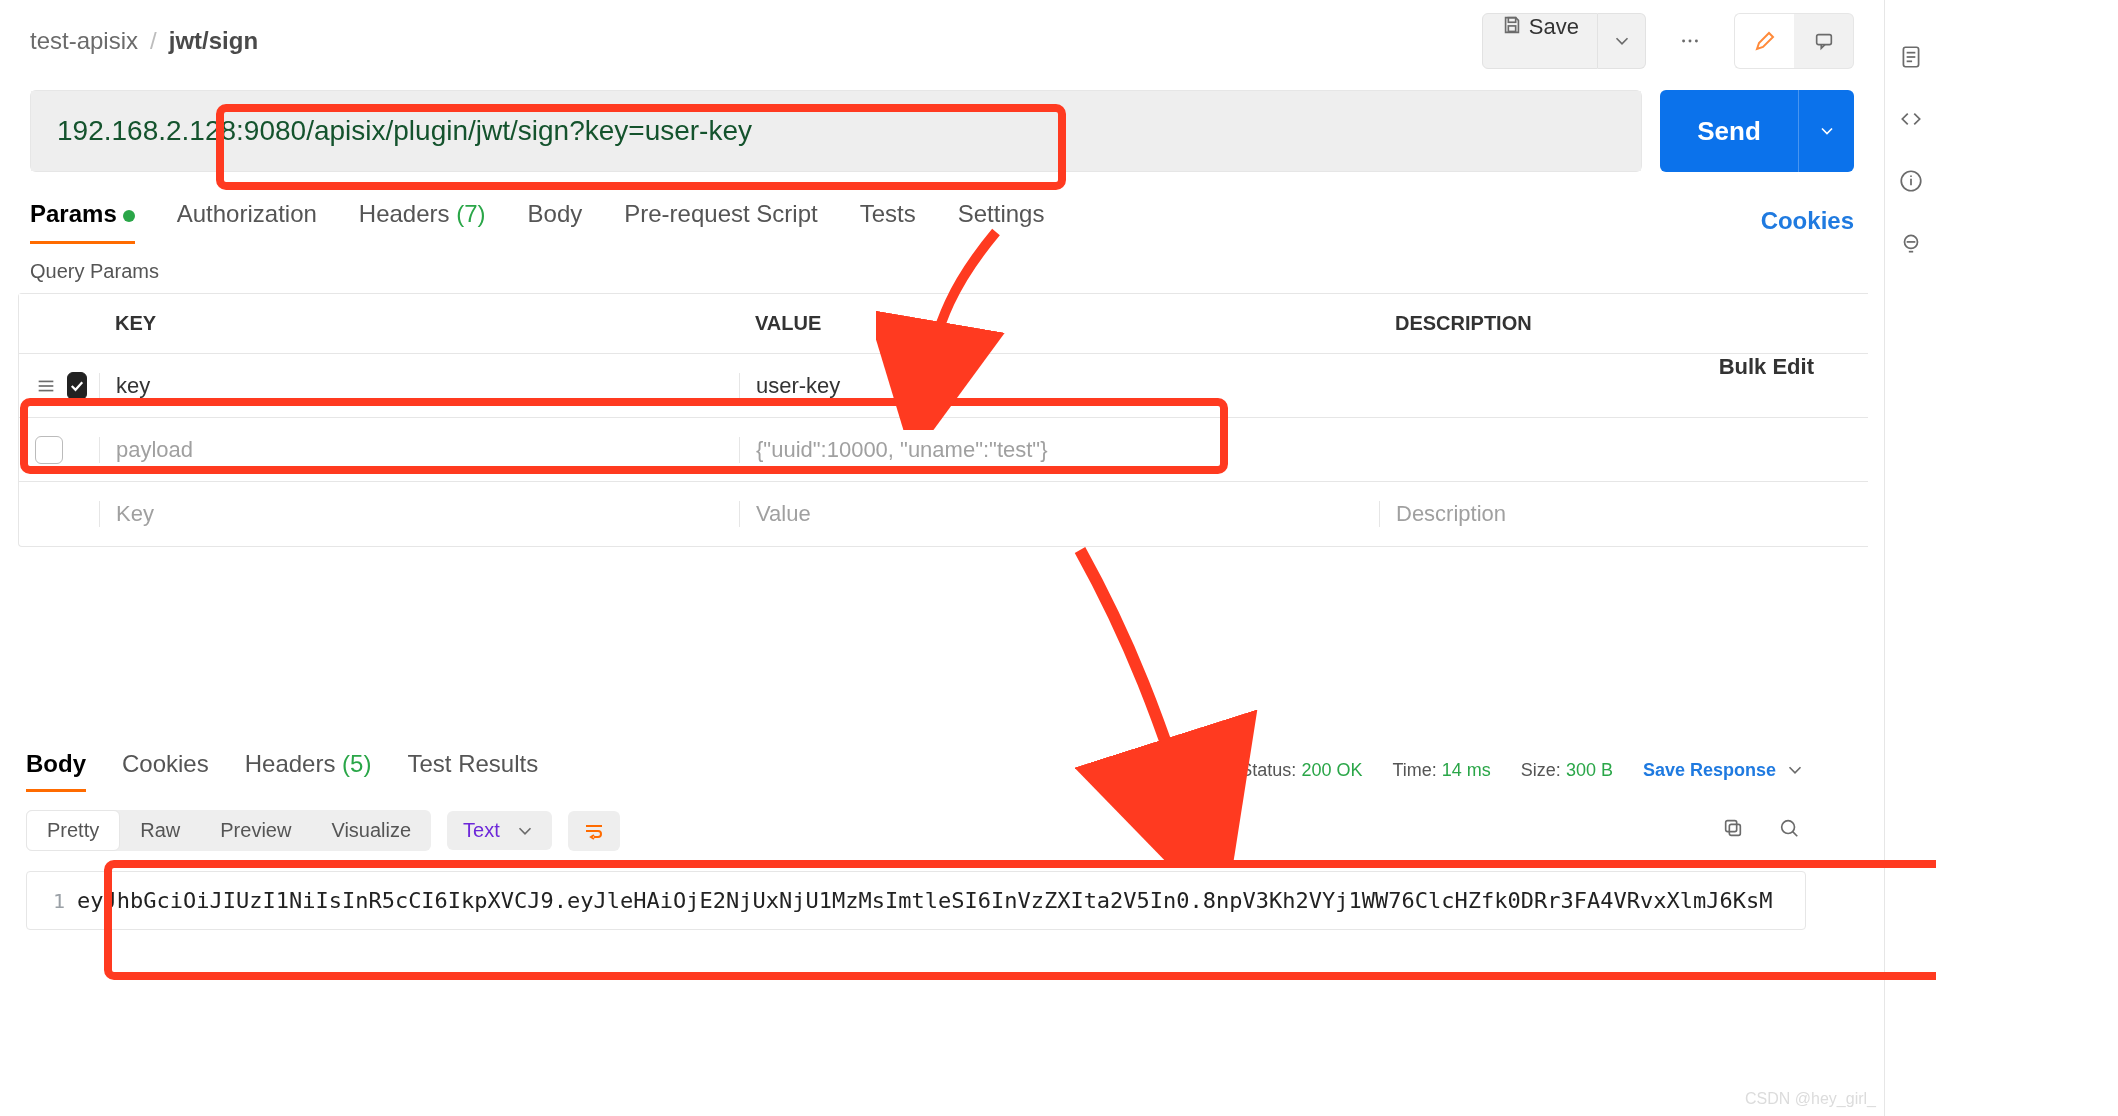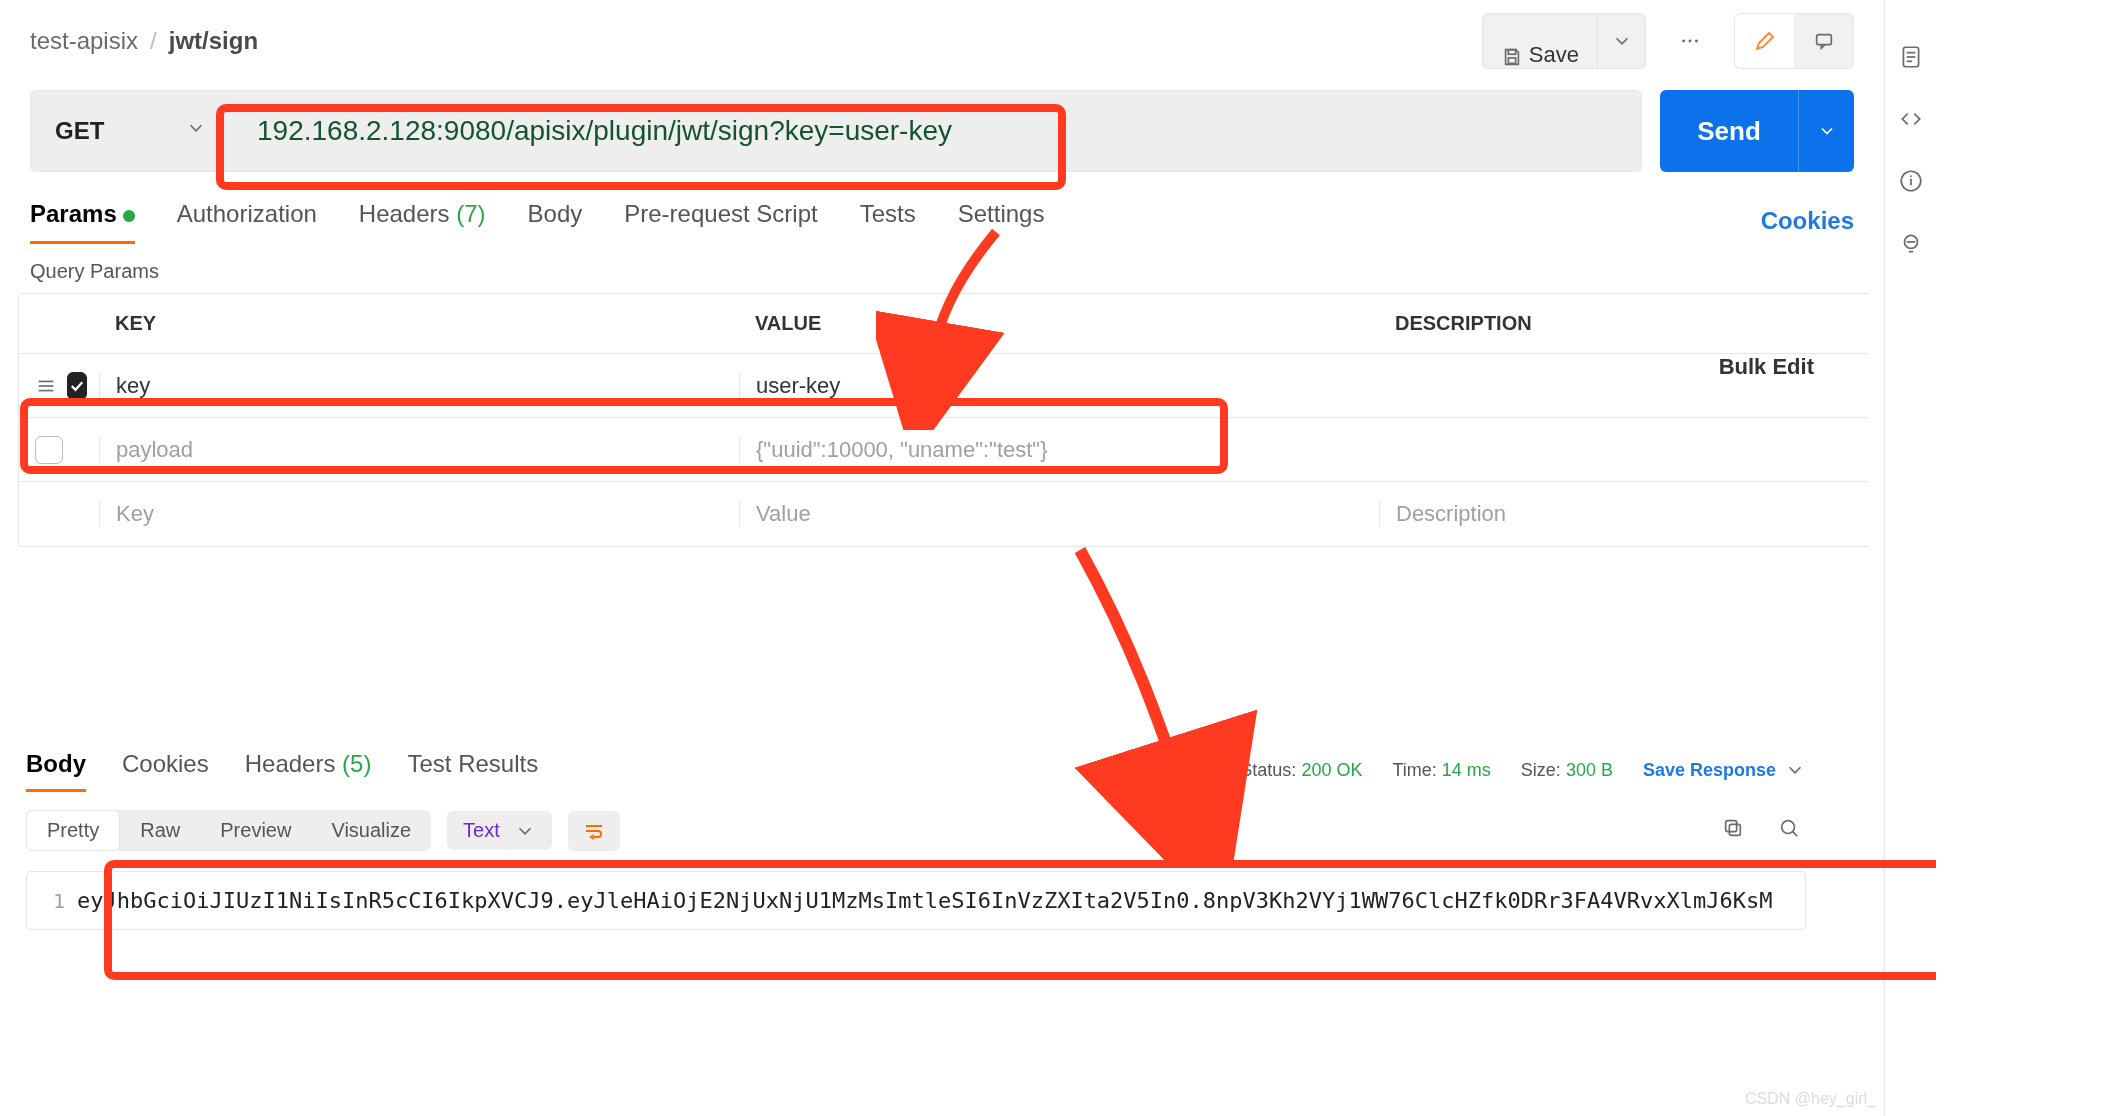--- a/index.html
+++ b/index.html
@@ -24,21 +24,21 @@
   .right-rail .ico{width:26px;height:26px;color:var(--icon);display:flex;align-items:center;justify-content:center}
   .right-rail svg{width:26px;height:26px;stroke:#6b6b6b;stroke-width:1.6;fill:none}
   .content{position:absolute;left:0;top:0;right:52px;bottom:0;padding:0 4px}
   
   .topbar{display:flex;align-items:center;justify-content:space-between;height:82px;padding:0 26px}
   .crumb{display:flex;align-items:center;gap:12px;font-size:24px;color:var(--muted)}
   .crumb .sep{color:#bdbdbd}
   .crumb .name{color:#4a4a4a;font-weight:600}
   .top-actions{display:flex;align-items:center;gap:18px}
   .grp{display:flex;align-items:center}
-  .btn-save{background:#f1f1f1;border:1px solid #e2e2e2;height:56px;border-radius:6px;display:flex;align-items:flex-end;gap:6px;padding:0 18px;font-size:22px;color:#333}
+  .btn-save{background:#f1f1f1;border:1px solid #e2e2e2;height:56px;border-radius:6px;display:flex;align-items:flex-start;gap:6px;padding:0 18px;font-size:22px;color:#333}
   .btn-chev{background:#f1f1f1;border:1px solid #e2e2e2;border-left:none;height:56px;width:48px;border-radius:0 6px 6px 0;display:flex;align-items:center;justify-content:center}
   .btn-save{border-radius:6px 0 0 6px}
   .dots{width:52px;height:56px;display:flex;align-items:center;justify-content:center;color:#6b6b6b}
   .outline-btn{width:60px;height:56px;border:1px solid #e6e6e6;border-radius:6px;display:flex;align-items:center;justify-content:center;background:#fff}
   .outline-btn.first{border-right:none;border-radius:6px 0 0 6px}
   .outline-btn.last{border-left:none;border-radius:0 6px 6px 0;background:#f1f1f1}
 
   
   .urlrow{display:flex;align-items:stretch;gap:18px;padding:0 26px;margin-top:8px}
   .urlbox{flex:1;display:flex;align-items:stretch;background:#eeeeee;border:1px solid #e6e6e6;border-radius:6px;height:82px}
@@ -191,26 +191,20 @@
                 <rect x="4" y="5" width="16" height="11" rx="2"></rect>
                 <polyline points="9 16 9 20 13 16"></polyline>
               </svg>
           </button>
         </div>
       </div>
     </div>
 
     <div class="urlrow">
       <div class="urlbox">
-        <div class="method">
-          <span>GET</span>
-          <span class="chev"><svg class="svg-ico" viewBox="0 0 24 24">
-                <polyline points="6 9 12 15 18 9"></polyline>
-              </svg></span>
-        </div>
         <div class="urlinput">
           <input type="text" value="192.168.2.128:9080/apisix/plugin/jwt/sign?key=user-key" style="">
         </div>
       </div>
       <div class="send">
         <button class="btn-send">Send</button>
         <button class="btn-send-chev">
             <svg viewBox="0 0 24 24" style="width:20px;height:20px;stroke:#fff;stroke-width:2;fill:none">
               <polyline points="6 9 12 15 18 9"></polyline>
             </svg>

